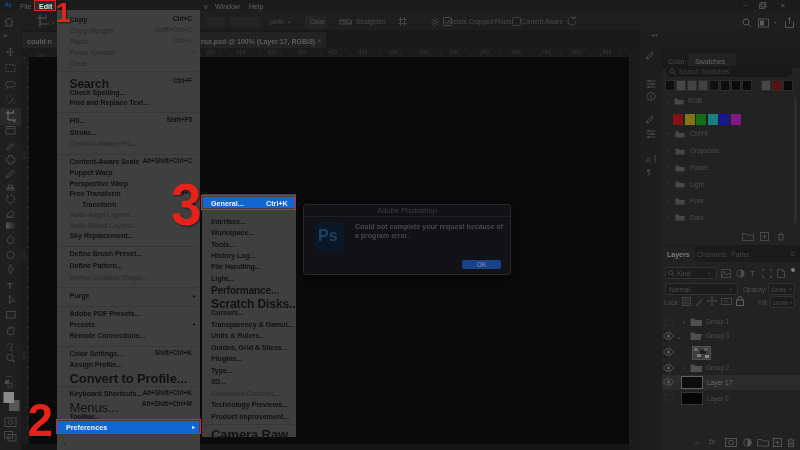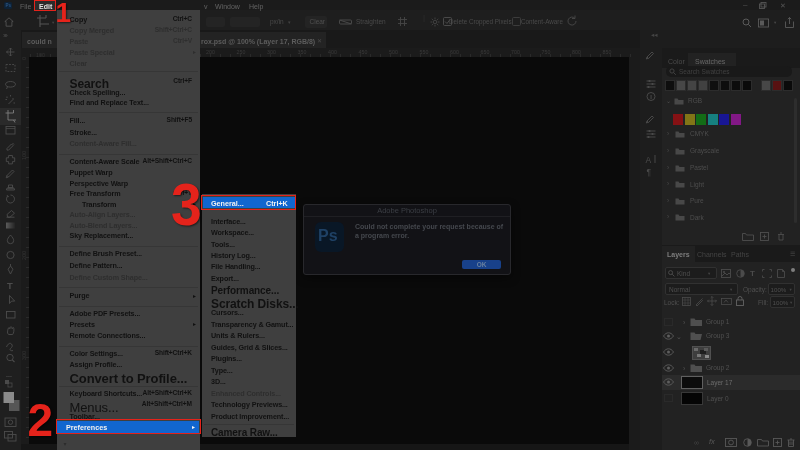--- a/index.html
+++ b/index.html
@@ -544,34 +544,34 @@
 <div class="" style="left:57px;top:421px;width:142px;height:12px;background:#1166cf"></div>
 <div class="t" style="left:66px;top:423.5px;font-size:7.2px;color:#f2f2f2;font-weight:700">Preferences</div>
 <div class="t" style="left:192px;top:424px;font-size:6px;color:#f2f2f2;">▸</div>
 <div class="t" style="left:63.5px;top:440.5px;font-size:6px;color:#2c2c2c;">▾</div>
 <div class="" style="left:202px;top:194px;width:94px;height:243px;background:#3f3f3f"></div>
 <div class="t" style="left:211px;top:217.5px;font-size:7.2px;color:#111111;font-weight:700;letter-spacing:-0.1px">Interface...</div>
 <div class="t" style="left:211px;top:229.0px;font-size:7.2px;color:#111111;font-weight:700;letter-spacing:-0.1px">Workspace...</div>
 <div class="t" style="left:211px;top:240.5px;font-size:7.2px;color:#111111;font-weight:700;letter-spacing:-0.1px">Tools...</div>
 <div class="t" style="left:211px;top:252.0px;font-size:7.2px;color:#111111;font-weight:700;letter-spacing:-0.1px">History Log...</div>
 <div class="t" style="left:211px;top:263.0px;font-size:7.2px;color:#111111;font-weight:700;letter-spacing:-0.1px">File Handling...</div>
-<div class="t" style="left:211px;top:274.5px;font-size:7.2px;color:#111111;font-weight:700;letter-spacing:-0.1px">Export...</div>
+<div class="t" style="left:211px;top:274.5px;font-size:7.2px;color:#111111;font-weight:700;letter-spacing:-0.1px">Light...</div>
 <div class="t" style="left:211px;top:286.0px;font-size:10px;color:#111111;font-weight:700;letter-spacing:-0.1px">Performance...</div>
 <div class="t" style="left:211px;top:297.5px;font-size:12px;color:#111111;font-weight:700;letter-spacing:-0.1px">Scratch Disks...</div>
 <div class="t" style="left:211px;top:309.0px;font-size:7.2px;color:#111111;font-weight:700;letter-spacing:-0.1px">Cursors...</div>
 <div class="t" style="left:211px;top:320.5px;font-size:7.2px;color:#111111;font-weight:700;letter-spacing:-0.1px">Transparency &amp; Gamut...</div>
 <div class="t" style="left:211px;top:332.0px;font-size:7.2px;color:#111111;font-weight:700;letter-spacing:-0.1px">Units &amp; Rulers...</div>
 <div class="t" style="left:211px;top:343.5px;font-size:7.2px;color:#111111;font-weight:700;letter-spacing:-0.1px">Guides, Grid &amp; Slices...</div>
 <div class="t" style="left:211px;top:355.0px;font-size:7.2px;color:#111111;font-weight:700;letter-spacing:-0.1px">Plugins...</div>
 <div class="t" style="left:211px;top:366.5px;font-size:7.2px;color:#111111;font-weight:700;letter-spacing:-0.1px">Type...</div>
 <div class="t" style="left:211px;top:378.0px;font-size:7.2px;color:#111111;font-weight:700;letter-spacing:-0.1px">3D...</div>
 <div class="t" style="left:211px;top:389.5px;font-size:7.2px;color:#2e2e2e;font-weight:700;letter-spacing:-0.1px">Enhanced Controls...</div>
 <div class="t" style="left:211px;top:401.0px;font-size:7.2px;color:#111111;font-weight:700;letter-spacing:-0.1px">Technology Previews...</div>
 <div class="t" style="left:211px;top:412.5px;font-size:7.2px;color:#111111;font-weight:700;letter-spacing:-0.1px">Product Improvement...</div>
 <div class="" style="left:204px;top:423.5px;width:90px;height:1px;background:#363636"></div>
-<div class="t" style="left:211px;top:427.5px;font-size:10px;color:#111111;font-weight:700;letter-spacing:-0.1px">Camera Raw...</div>
+<div class="t" style="left:211px;top:427.5px;font-size:13px;color:#111111;font-weight:700;letter-spacing:-0.1px">Camera Raw...</div>
 <div class="" style="left:201px;top:195px;width:95px;height:14.5px;border:1.5px solid #e5231b"></div>
 <div class="" style="left:202.5px;top:196.5px;width:92px;height:11.5px;background:#1166cf"></div>
 <div class="t" style="left:211px;top:199.5px;font-size:7.2px;color:#f2f2f2;font-weight:700">General...</div>
 <div class="t" style="left:266px;top:199.5px;font-size:7.2px;color:#f2f2f2;font-weight:700">Ctrl+K</div>
 <div class="t" style="left:55.5px;top:-1px;font-size:28px;color:#e5231b;font-weight:700;text-shadow:1px 1px 2px rgba(0,0,0,0.55)">1</div>
 <div class="t" style="left:27.5px;top:397px;font-size:46px;color:#e5231b;font-weight:700;text-shadow:1px 1px 2px rgba(0,0,0,0.55)">2</div>
 <div class="t" style="left:171px;top:174.5px;font-size:60px;color:#e5231b;font-weight:700;text-shadow:1px 1px 2px rgba(0,0,0,0.55);transform:scaleX(0.92);transform-origin:left top">3</div>
 </div>
 </body></html>

